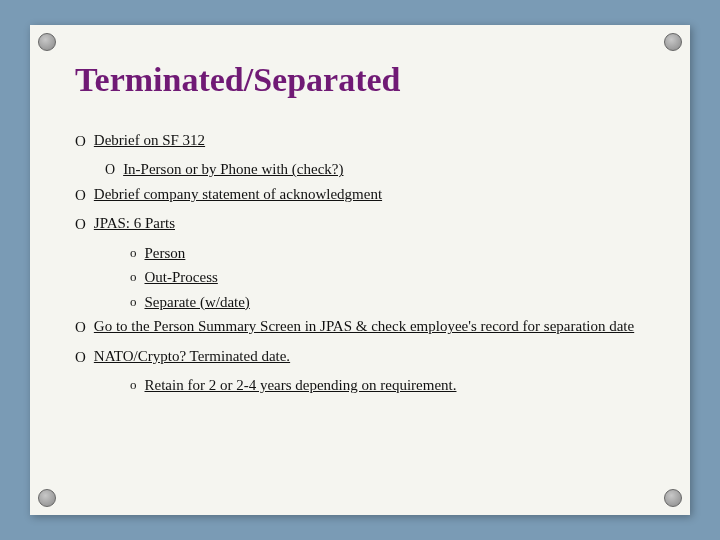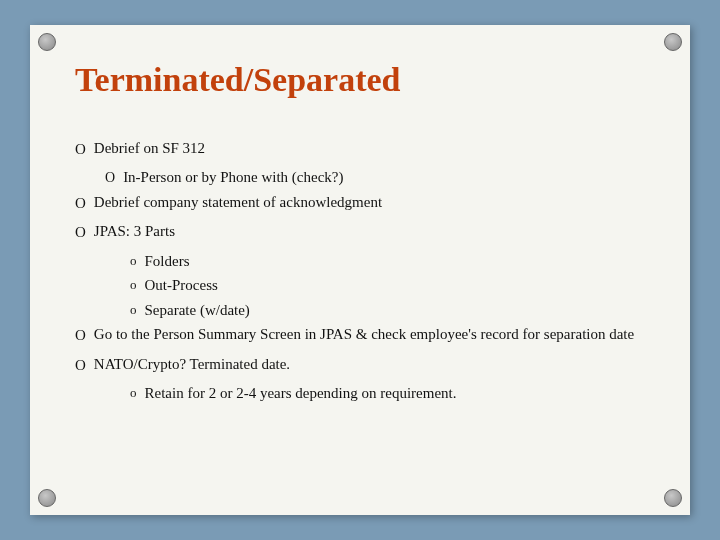--- a/index.html
+++ b/index.html
@@ -39,23 +39,23 @@
     }
     .pin-tl { top: 8px; left: 8px; }
     .pin-tr { top: 8px; right: 8px; }
     .pin-bl { bottom: 8px; left: 8px; }
     .pin-br { bottom: 8px; right: 8px; }
 
     .title {
       font-size: 34px;
       font-weight: bold;
       line-height: 1.2;
-      margin-bottom: 36px;
+      margin-bottom: 28px;
       margin-top: 5px;
-      color: #c2410c;
+      color: #701a75;
     }
 
     .content {
       font-size: 15px;
       color: #111;
       line-height: 1.5;
     }
 
     .bullet-item {
       display: flex;
@@ -94,20 +94,21 @@
 
     .sub-sub-bullet-o {
       font-size: 13px;
       margin-right: 8px;
       flex-shrink: 0;
       margin-top: 1px;
     }
 
     .item-text {
       flex: 1;
+      text-decoration: underline;
     }
   </style>
 </head>
 <body>
 
 <div class="slide-container">
   <div class="pin pin-tl"></div>
   <div class="pin pin-tr"></div>
   <div class="pin pin-bl"></div>
   <div class="pin pin-br"></div>
@@ -127,25 +128,25 @@
       <span class="item-text">In-Person or by Phone with (check?)</span>
     </div>
 
     <div class="bullet-item">
       <span class="bullet-o">O</span>
       <span class="item-text">Debrief company statement of acknowledgment</span>
     </div>
 
     <div class="bullet-item">
       <span class="bullet-o">O</span>
-      <span class="item-text">JPAS: 3 Parts</span>
+      <span class="item-text">JPAS: 6 Parts</span>
     </div>
     <div class="sub-sub-bullet-item">
       <span class="sub-sub-bullet-o">o</span>
-      <span class="item-text">Folders</span>
+      <span class="item-text">Person</span>
     </div>
     <div class="sub-sub-bullet-item">
       <span class="sub-sub-bullet-o">o</span>
       <span class="item-text">Out-Process</span>
     </div>
     <div class="sub-sub-bullet-item">
       <span class="sub-sub-bullet-o">o</span>
       <span class="item-text">Separate (w/date)</span>
     </div>
 

